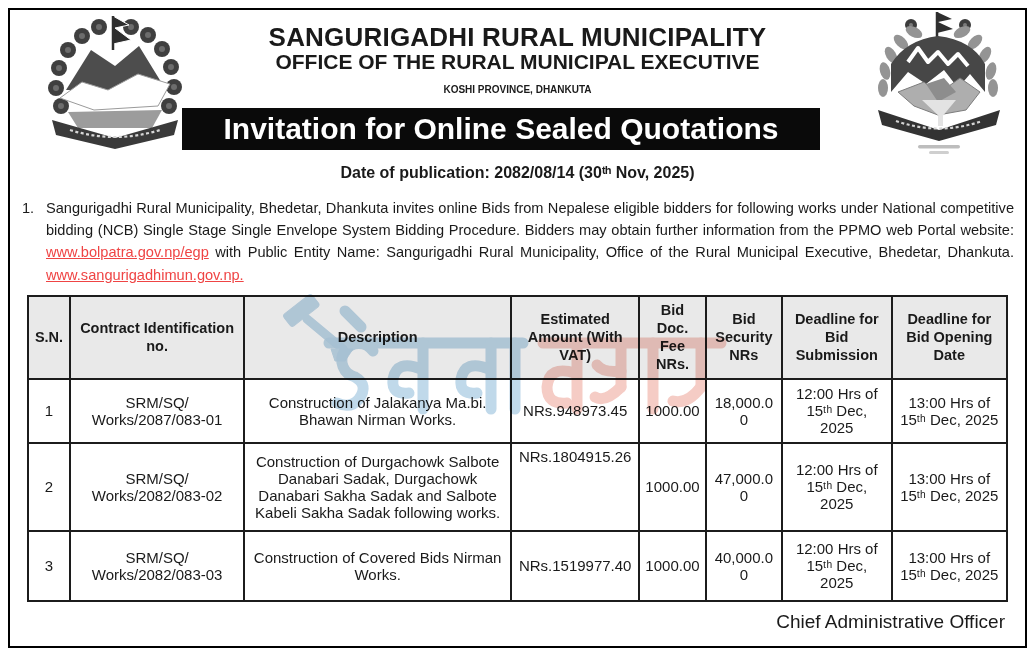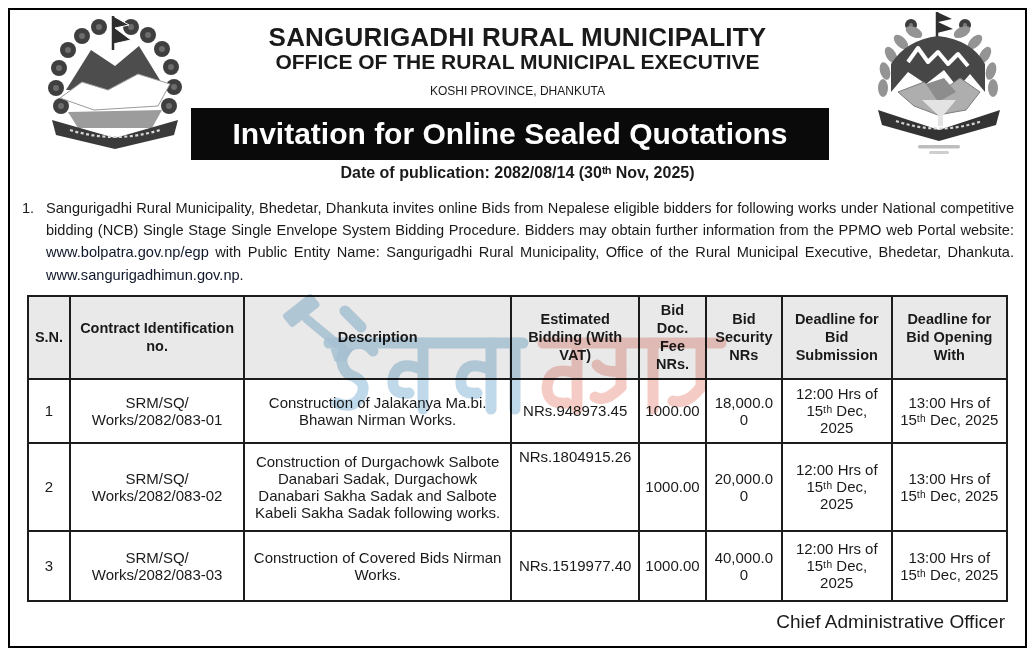--- a/index.html
+++ b/index.html
@@ -6,31 +6,31 @@
   html,body { width:1035px; height:656px; background:#fff; overflow:hidden;
     font-family:"Liberation Sans", sans-serif; color:#1a1a1a; }
   .doc-border { position:absolute; left:8px; top:8px; width:1019px; height:640px;
     border:2px solid #000; background:#fff; }
   .logo { position:absolute; }
   .logo-left { left:36px; top:16px; width:158px; height:146px; }
   .logo-right { left:866px; top:12px; width:146px; height:146px; }
   .hdr-line { position:absolute; left:0; width:100%; text-align:center; }
   .hdr1 { top:22px; font-size:26px; font-weight:bold; letter-spacing:.2px; }
   .hdr2 { top:50px; font-size:21px; font-weight:bold; }
-  .hdr3 { top:84px; font-size:12px; font-weight:normal; }
-  .banner { position:absolute; left:191px; top:108px; width:638px; height:52px;
+  .hdr3 { top:84px; font-size:10px; font-weight:bold; }
+  .banner { position:absolute; left:182px; top:108px; width:638px; height:42px;
     background:#0a0a0a; color:#fff; display:flex; align-items:center; justify-content:center;
     font-size:30px; font-weight:bold; }
   .pubdate { position:absolute; left:0; top:164px; width:100%; text-align:center;
     font-size:16px; font-weight:bold; }
   .notice { position:absolute; left:22px; top:197px; width:992px; display:flex;
     font-size:14.6px; line-height:1.52; }
   .notice-num { width:24px; flex:none; }
   .notice-text { flex:1; text-align:justify; }
-  .doc-link { color:#0f172a; }
+  .doc-link { text-decoration:underline; color:#ef4444; }
   .tbl-wrap { position:absolute; left:27px; top:295px; width:981px; }
   table { border-collapse:collapse; width:100%; table-layout:fixed; }
   th, td { border:2px solid #1c1c1c; text-align:center; vertical-align:middle;
     padding:4px 5px; font-size:15px; word-wrap:break-word; }
   th { background:#e9e9e9; font-weight:bold; font-size:14.5px; line-height:1.25; }
   tr.hdr-row { height:64px; }
   tr.r1 { height:64px; } tr.r2 { height:88px; } tr.r3 { height:70px; }
   td.v-top { vertical-align:top; padding-top:4px; }
   .c-sn{width:4.3%} .c-cid{width:17.8%} .c-desc{width:27.3%} .c-amt{width:13.1%}
   .c-fee{width:6.8%} .c-sec{width:7.8%} .c-sub{width:11.2%} .c-open{width:11.8%}
@@ -152,43 +152,43 @@
       <col class="c-fee">
         <col class="c-sec">
         <col class="c-sub">
         <col class="c-open">
     </colgroup>
     <tbody>
         <tr class="hdr-row">
       <th>S.N.</th>
       <th>Contract Identification no.</th>
       <th>Description</th>
-      <th>Estimated Bidding (With VAT)</th>
+      <th>Estimated Amount (With VAT)</th>
       <th>Bid Doc. Fee NRs.</th>
       <th>Bid Security NRs</th>
       <th>Deadline for Bid Submission</th>
-      <th>Deadline for Bid Opening With</th>
+      <th>Deadline for Bid Opening Date</th>
     </tr>
     <tr class="r1">
       <td>1</td>
-      <td>SRM/SQ/ Works/2082/083-01</td>
+      <td>SRM/SQ/ Works/2087/083-01</td>
       <td>Construction of Jalakanya Ma.bi. Bhawan Nirman Works.</td>
       <td>NRs.948973.45</td>
       <td>1000.00</td>
       <td>18,000.00</td>
       <td>12:00 Hrs of 15ᵗʰ Dec, 2025</td>
       <td>13:00 Hrs of 15ᵗʰ Dec, 2025</td>
     </tr>
     <tr class="r2">
       <td>2</td>
       <td>SRM/SQ/ Works/2082/083-02</td>
       <td>Construction of Durgachowk Salbote Danabari Sadak, Durgachowk Danabari Sakha Sadak and Salbote Kabeli Sakha Sadak following works.</td>
       <td class="v-top">NRs.1804915.26</td>
       <td>1000.00</td>
-      <td>20,000.00</td>
+      <td>47,000.00</td>
       <td>12:00 Hrs of 15ᵗʰ Dec, 2025</td>
       <td>13:00 Hrs of 15ᵗʰ Dec, 2025</td>
     </tr>
     <tr class="r3">
       <td>3</td>
       <td>SRM/SQ/ Works/2082/083-03</td>
       <td>Construction of Covered Bids Nirman Works.</td>
       <td>NRs.1519977.40</td>
       <td>1000.00</td>
       <td>40,000.00</td>

